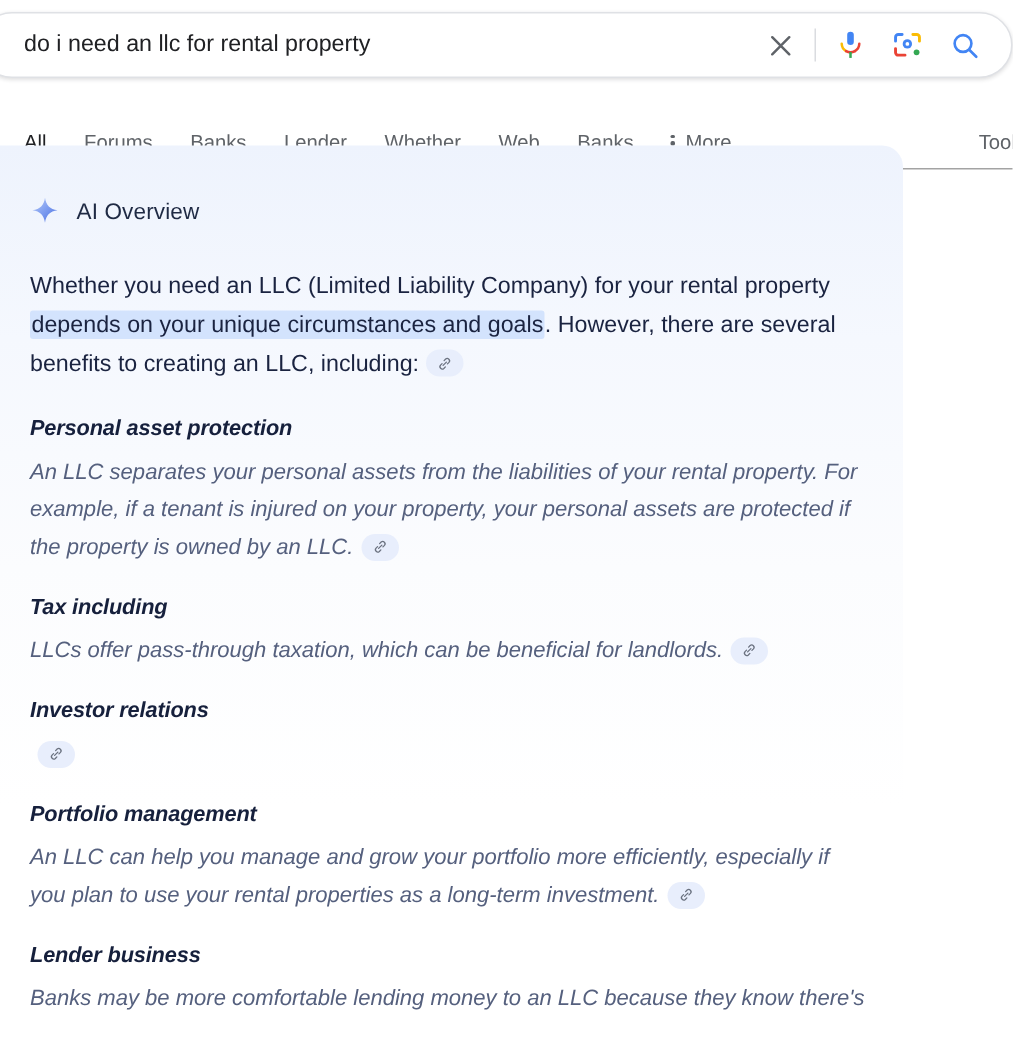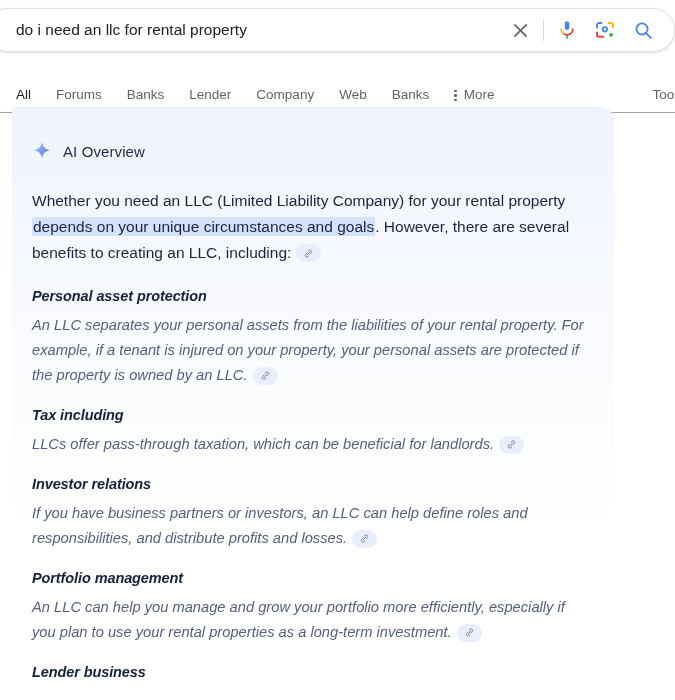--- a/index.html
+++ b/index.html
@@ -140,28 +140,27 @@
     font-size: 13.5px;
     color: #5f6368;
     cursor: pointer;
     white-space: nowrap;
     line-height: 1;
   }
 
   
   .ai-panel {
     position: absolute;
-    top: 107px;
+    top: 97px;
     left: 0;
     width: 602px;
     height: 587px;
     border-radius: 0 14px 0 0;
     background: linear-gradient(180deg, #eef3fd 0%, #f5f8fe 22%, #fbfcfe 48%, #ffffff 75%);
     overflow: hidden;
-    margin-left: 12px;
   }
   .ai-inner {
     padding: 34px 22px 0 20px;
   }
 
   .ai-head {
     display: flex;
     align-items: center;
     gap: 11px;
     margin-bottom: 27px;
@@ -282,21 +281,21 @@
     <div class="tab">
       <span>Forums</span>
     </div>
     <div class="tab">
       <span>Banks</span>
     </div>
     <div class="tab">
       <span>Lender</span>
     </div>
     <div class="tab">
-      <span>Company</span>
+      <span>Whether</span>
     </div>
     <div class="tab">
       <span>Web</span>
     </div>
     <div class="tab">
       <span>Banks</span>
     </div>
 
     <div class="tab-more">
       <span class="dots-vert">
@@ -356,21 +355,21 @@
             <svg width="11" height="11" viewBox="0 0 24 24">
               <path d="M9.6 14.4 L14.4 9.6" stroke="#6b7280" stroke-width="1.9" stroke-linecap="round" fill="none"></path>
               <path d="M11.1 7.4 L13.3 5.2 a3.4 3.4 0 0 1 4.8 4.8 L15.9 12.2" stroke="#6b7280" stroke-width="1.9" stroke-linecap="round" fill="none"></path>
               <path d="M12.9 16.6 L10.7 18.8 a3.4 3.4 0 0 1 -4.8 -4.8 L8.1 11.8" stroke="#6b7280" stroke-width="1.9" stroke-linecap="round" fill="none"></path>
             </svg>
           </span></p>
     </div>
 
     <div class="sec">
       <div class="sec-title">Investor relations</div>
-      <p class="sec-body"><span>If you have business partners or investors, an LLC can help define roles and responsibilities, and distribute profits and losses.</span><span class="cite">
+      <p class="sec-body"><span class="cite">
             <svg width="11" height="11" viewBox="0 0 24 24">
               <path d="M9.6 14.4 L14.4 9.6" stroke="#6b7280" stroke-width="1.9" stroke-linecap="round" fill="none"></path>
               <path d="M11.1 7.4 L13.3 5.2 a3.4 3.4 0 0 1 4.8 4.8 L15.9 12.2" stroke="#6b7280" stroke-width="1.9" stroke-linecap="round" fill="none"></path>
               <path d="M12.9 16.6 L10.7 18.8 a3.4 3.4 0 0 1 -4.8 -4.8 L8.1 11.8" stroke="#6b7280" stroke-width="1.9" stroke-linecap="round" fill="none"></path>
             </svg>
           </span></p>
     </div>
 
     <div class="sec">
       <div class="sec-title">Portfolio management</div>

